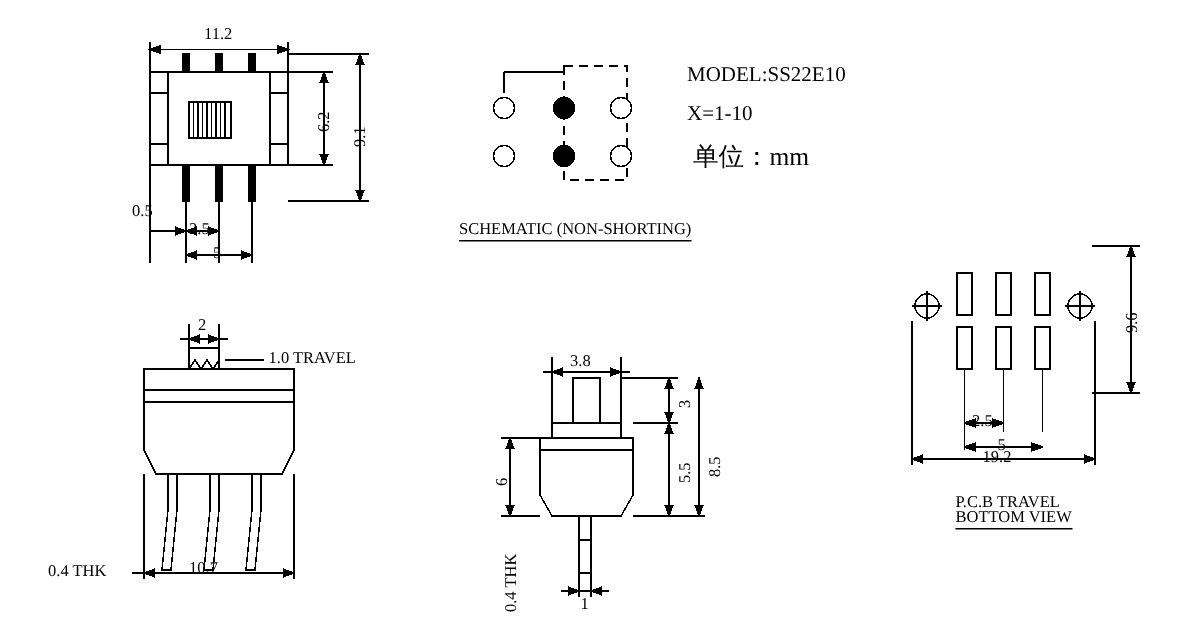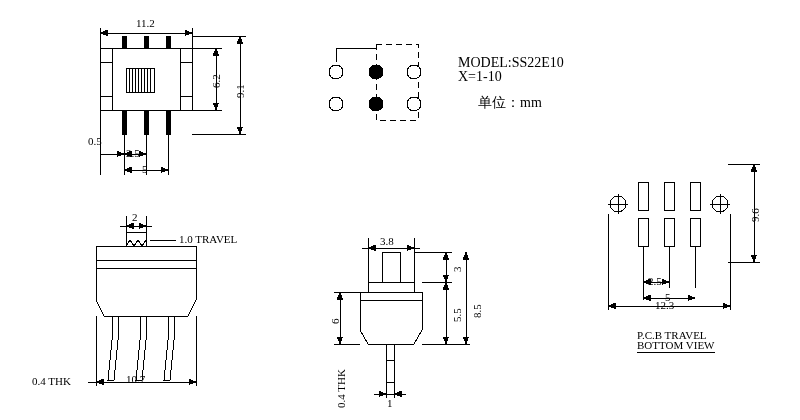--- a/index.html
+++ b/index.html
@@ -245,38 +245,39 @@
     </g>
   </svg>
 
   <div class="lbl" style="left:136px;top:18px;">11.2</div>
   <div class="lbl vert" style="left:211px;top:88px;">6.2</div>
   <div class="lbl vert" style="left:235px;top:98px;">9.1</div>
   <div class="lbl" style="left:88px;top:136px;">0.5</div>
   <div class="lbl" style="left:126px;top:148px;">2.5</div>
   <div class="lbl" style="left:142px;top:164px;">5</div>
 
-
-  <div class="lbl big" style="left:458px;top:56px;font-size:14px;text-align:center;">MODEL:SS22E10</div>
+  <div class="lbl uline" style="left:306px;top:148px;font-size:11px;">SCHEMATIC (NON-SHORTING)</div>
+
+  <div class="lbl big" style="left:458px;top:44px;font-size:14px;text-align:center;">MODEL:SS22E10</div>
   <div class="lbl big" style="left:458px;top:70px;font-size:14px;">X=1-10</div>
-  <div class="lbl big" style="left:478px;top:96px;font-size:14px;">单位：mm</div>
+  <div class="lbl big" style="left:462px;top:96px;font-size:17px;">单位：mm</div>
 
   <div class="lbl" style="left:132px;top:212px;">2</div>
   <div class="lbl" style="left:179px;top:234px;">1.0 TRAVEL</div>
   <div class="lbl" style="left:32px;top:376px;">0.4 THK</div>
   <div class="lbl" style="left:126px;top:374px;">10.7</div>
 
   <div class="lbl" style="left:380px;top:236px;">3.8</div>
   <div class="lbl vert" style="left:452px;top:272px;">3</div>
   <div class="lbl vert" style="left:452px;top:322px;">5.5</div>
   <div class="lbl vert" style="left:472px;top:318px;">8.5</div>
   <div class="lbl vert" style="left:330px;top:324px;">6</div>
   <div class="lbl vert" style="left:336px;top:408px;">0.4 THK</div>
   <div class="lbl" style="left:387px;top:398px;">1</div>
 
   <div class="lbl vert" style="left:750px;top:222px;">9.6</div>
   <div class="lbl" style="left:648px;top:276px;">2.5</div>
   <div class="lbl" style="left:665px;top:292px;">5</div>
-  <div class="lbl" style="left:655px;top:300px;">12.3</div>
+  <div class="lbl" style="left:655px;top:300px;">19.2</div>
   <div class="lbl" style="left:637px;top:330px;">P.C.B TRAVEL</div>
   <div class="lbl uline" style="left:637px;top:340px;">BOTTOM VIEW</div>
 
 </div>
 
 </body></html>

